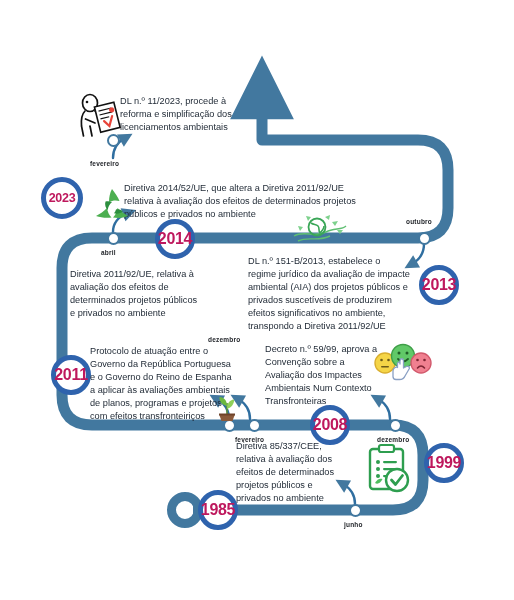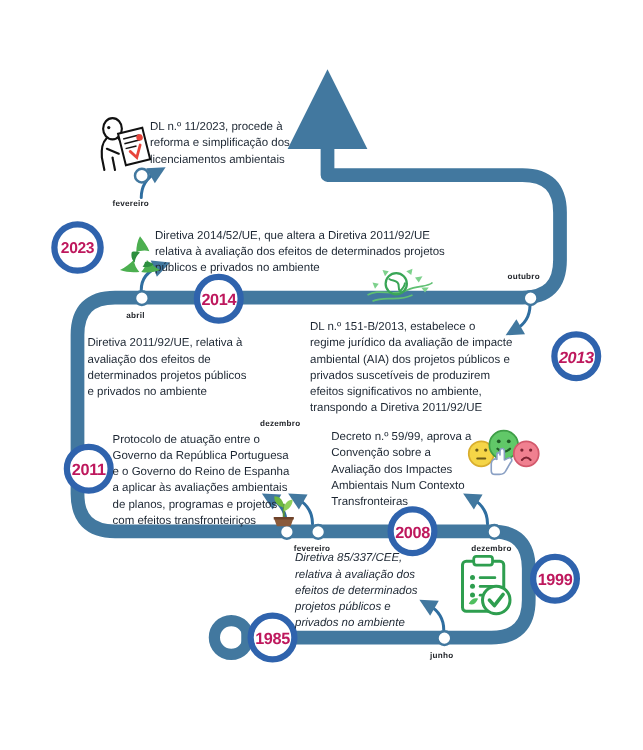--- a/index.html
+++ b/index.html
@@ -12,21 +12,21 @@
   #track{position:absolute;left:0;top:0;width:514px;height:600px;}
 
   .badge{
     position:absolute;border-radius:50%;
     background:#ffffff;border:5px solid #2f63ad;
     display:flex;align-items:center;justify-content:center;
     color:#be185d;font-weight:bold;letter-spacing:-0.3px;
     box-sizing:border-box;
   }
   .badge.b-lg{width:42px;height:42px;font-size:12.5px;}
-  .badge.b-md{width:40px;height:40px;font-size:13px;}
+  .badge.b-md{width:40px;height:40px;font-size:16px;}
 
   .node{
     position:absolute;width:13px;height:13px;border-radius:50%;
     background:#ffffff;border:2.5px solid #42789f;box-sizing:border-box;
   }
   .month{
     position:absolute;font-size:6.5px;font-weight:bold;color:#23262b;
     letter-spacing:0.2px;white-space:nowrap;
   }
 
@@ -76,21 +76,21 @@
       <path d="M 250 419 C 250 409 245 403 238 399" marker-end="url(#arrowhead)"></path>
       <path d="M 390 419 C 390 409 385 403 378 399" marker-end="url(#arrowhead)"></path>
       <path d="M 355 504 C 355 494 350 488 343 484" marker-end="url(#arrowhead)"></path>
     </g>
   </svg>
 
   <div class="badge b-lg" style="left:41px;top:177px;">2023</div>
 
   <div class="badge b-md" style="left:155px;top:219px;">2014</div>
 
-  <div class="badge b-md" style="left:441px;top:265px;font-style:italic;">2013</div>
+  <div class="badge b-md" style="left:419px;top:265px;">2013</div>
 
   <div class="badge b-md" style="left:51px;top:355px;">2011</div>
 
   <div class="badge b-md" style="left:310px;top:405px;text-align:center;">2008</div>
 
   <div class="badge b-md" style="left:424px;top:443px;">1999</div>
 
   <div class="badge b-md" style="left:198px;top:490px;">1985</div>
 
   <div class="node" style="left:107px;top:134px;"></div>
@@ -140,21 +140,21 @@
 a aplicar às avaliações ambientais
 de planos, programas e projetos
 com efeitos transfronteiriços</div>
 
   <div class="note" style="left:265px;top:343px;width:140px;">Decreto n.º 59/99, aprova a
 Convenção sobre a
 Avaliação dos Impactes
 Ambientais Num Contexto
 Transfronteiras</div>
 
-  <div class="note" style="left:236px;top:440px;width:130px;font-style:italic;">Diretiva 85/337/CEE,
+  <div class="note" style="left:236px;top:440px;width:130px;">Diretiva 85/337/CEE,
 relativa à avaliação dos
 efeitos de determinados
 projetos públicos e
 privados no ambiente</div>
 
   <svg class="icon" style="left:76px;top:92px;" width="48" height="48" viewBox="0 0 48 48">
     <g fill="none" stroke="#111111" stroke-width="1.7" stroke-linecap="round" stroke-linejoin="round">
       <ellipse cx="14" cy="11" rx="7.5" ry="8.5"></ellipse>
       <circle cx="11" cy="10" r="1.3" fill="#111111" stroke="none"></circle>
       <path d="M9 19 C6 22 5 28 5.5 34 L7.5 44"></path>

